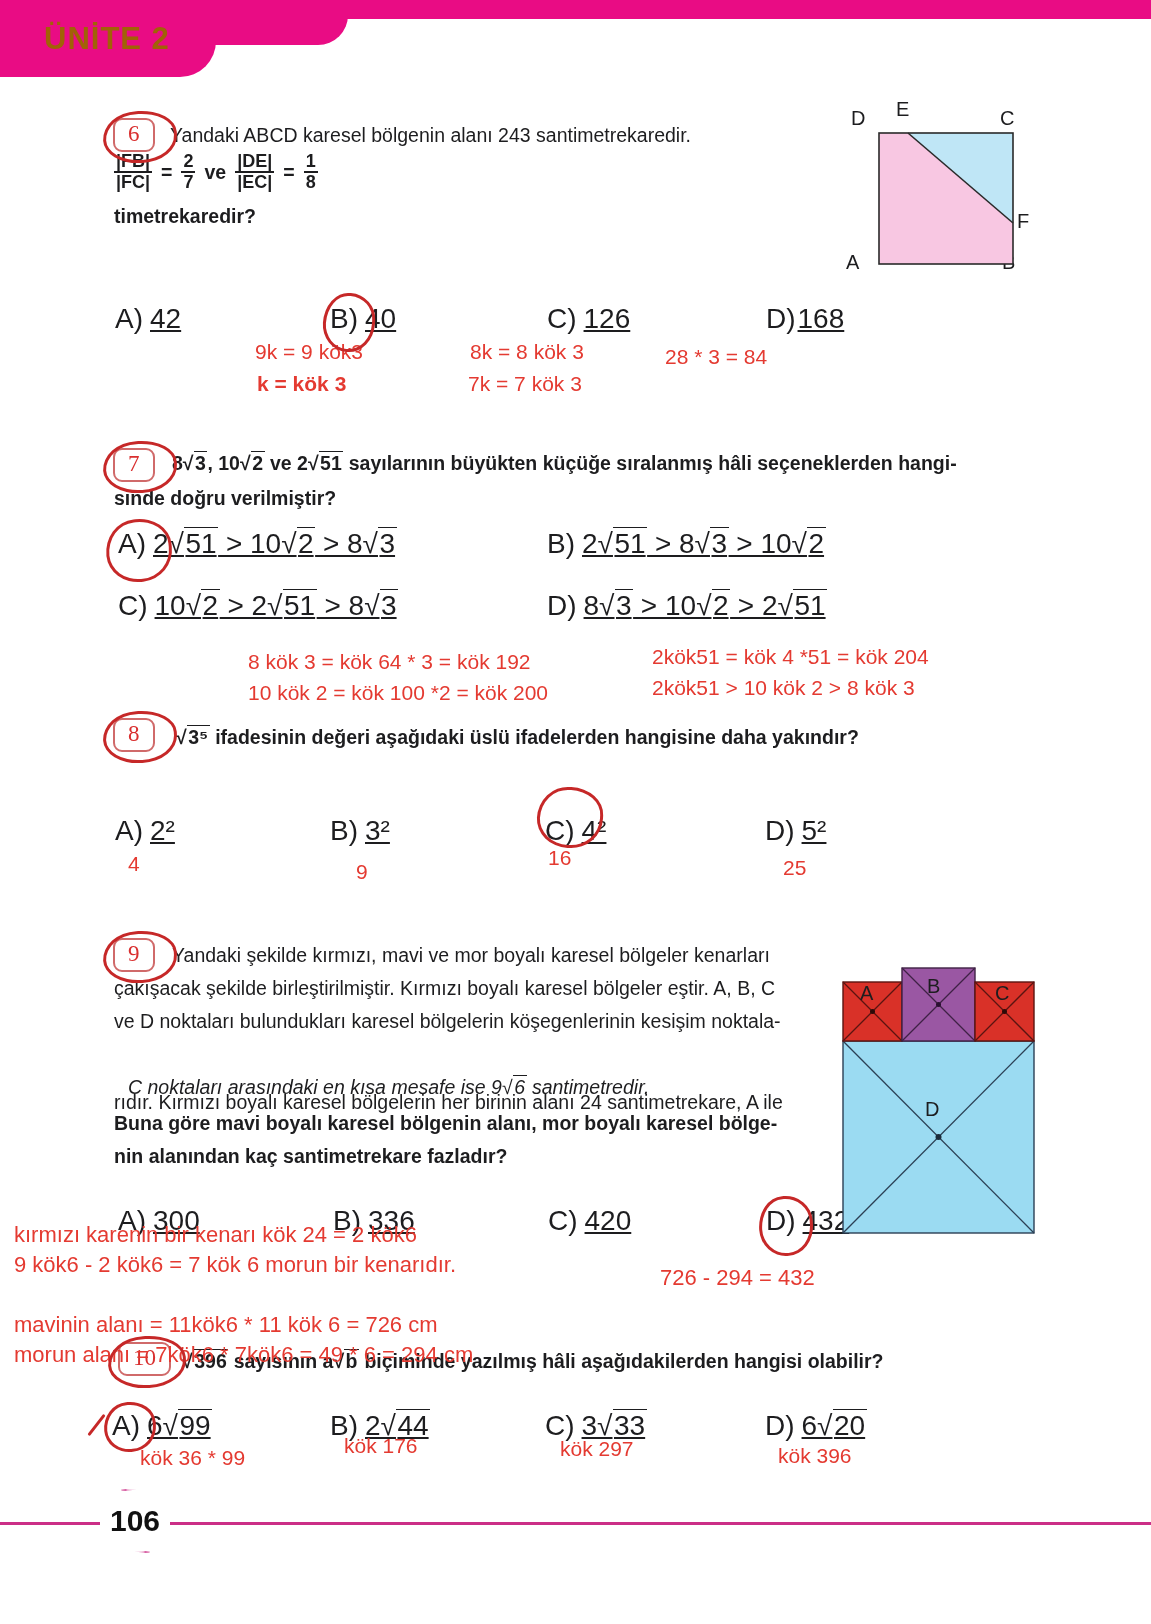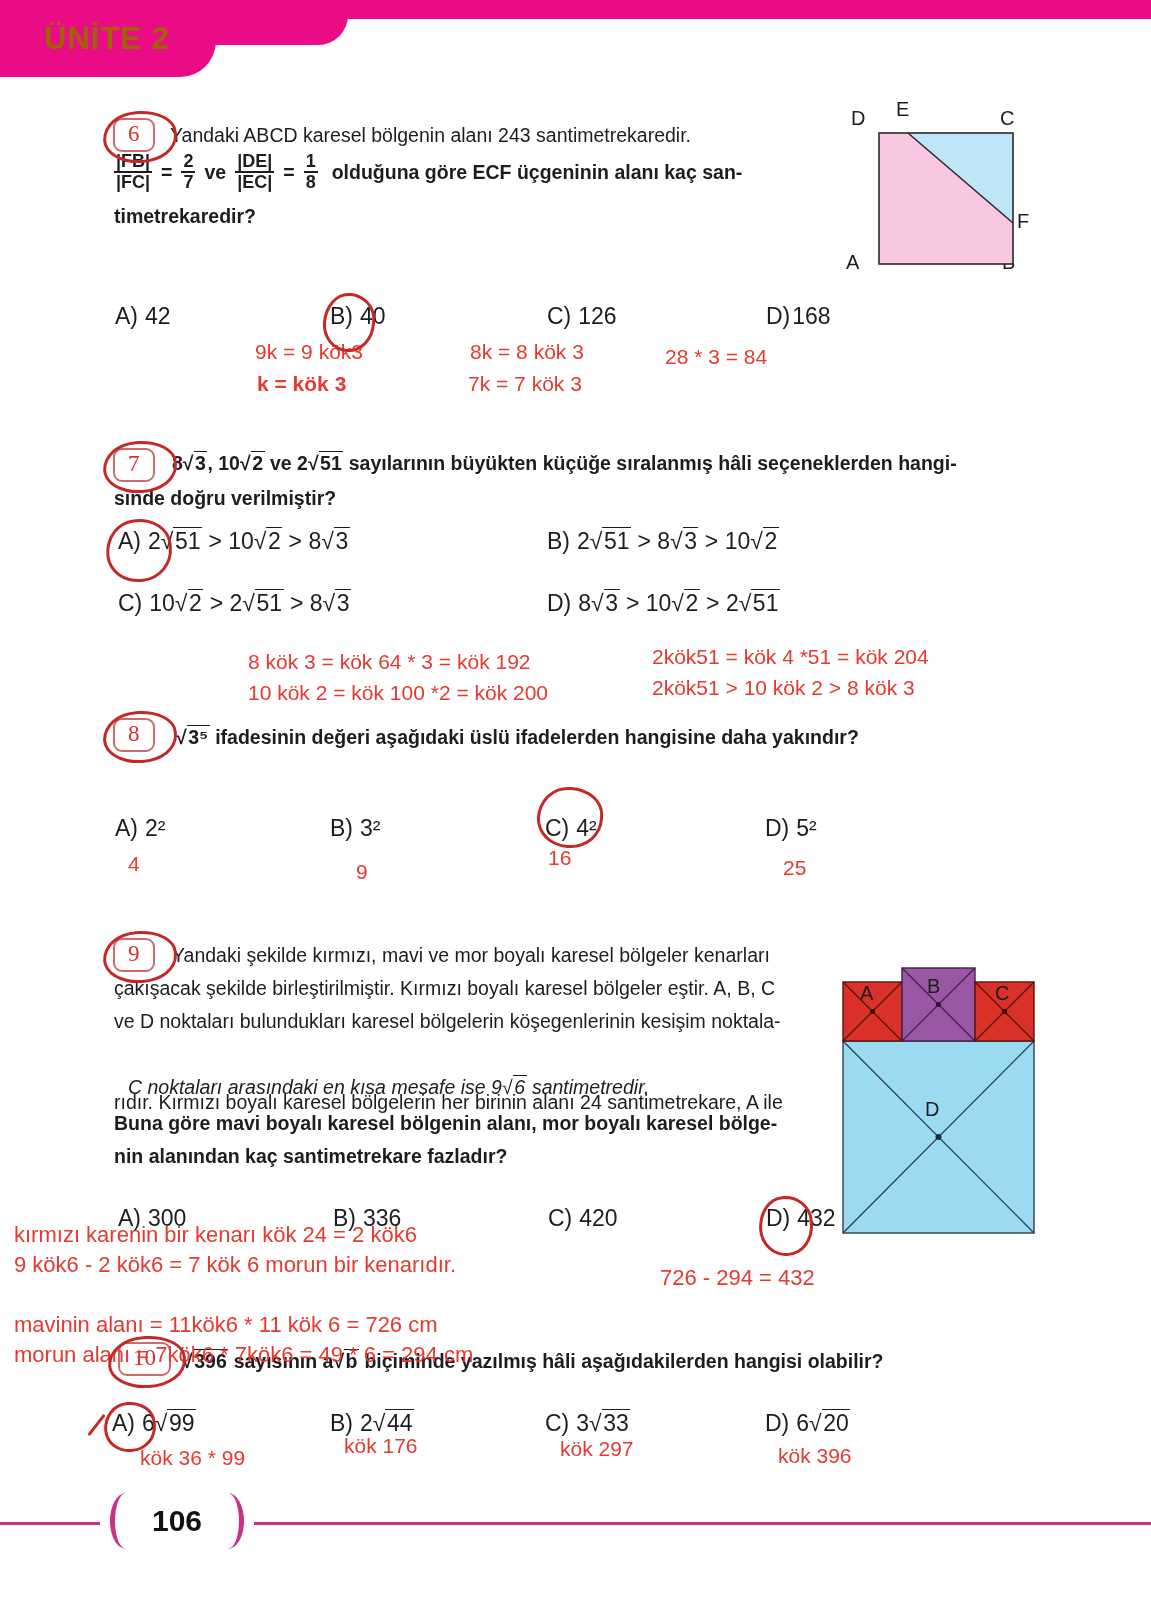--- a/index.html
+++ b/index.html
@@ -1,35 +1,35 @@
 <!DOCTYPE html>
 <html><head>
 <meta charset="utf-8">
 <style>
   html,body{margin:0;padding:0;background:#ffffff;}
   #page{position:relative;width:1151px;height:1624px;background:#fff;
         font-family:"Liberation Sans",sans-serif;color:#1d1d1f;overflow:hidden;}
   .abs{position:absolute;white-space:nowrap;}
   .qline{font-size:19.5px;line-height:1.2;}
   .b{font-weight:700;}
-  .opt{font-size:23px;}
+  .opt{font-size:28px;text-decoration:underline;}
   .olet{display:inline-block;margin-right:7px;}
   .hw{color:#e43a31;font-size:21px;z-index:6;}
   .hw9{color:#e43a31;font-size:22px;z-index:6;}
   .badge{border:2px solid #d06a6a;border-radius:9px;padding:1px 13px 3px;
          font-family:"Liberation Serif",serif;font-size:23px;color:#d92f2f;z-index:2;}
   .circ{border:3px solid #c62828;border-radius:48% 52% 50% 50% / 55% 45% 52% 48%;z-index:7;}
   .fracrow{display:flex;align-items:center;gap:9px;font-weight:700;font-size:19.5px;}
   .frac{display:inline-flex;flex-direction:column;align-items:center;line-height:1.08;font-size:18px;}
   .frac .fn{border-bottom:2px solid #1d1d1f;padding:0 2px;}
   .rad{border-top:1.7px solid currentColor;padding:0 1.5px;}
   .vlabel{font-size:20px;}
   .hdr{background:#e90c84;position:absolute;}
   .hdr-title{position:absolute;left:44px;top:21px;color:#a16207;font-weight:700;font-size:31px;letter-spacing:1px;}
-  .pagebox{display:flex;align-items:center;gap:13px;background:#fff;padding:0 10px;height:64px;z-index:3;}
+  .pagebox{display:flex;align-items:center;gap:13px;background:#fff;padding:0 10px;height:64px;z-index:3;flex-direction:column;}
   .paren-l{width:24px;height:56px;border-left:5px solid #cb2f87;border-radius:55% 0 0 55% / 50% 0 0 50%;}
   .paren-r{width:24px;height:56px;border-right:5px solid #cb2f87;border-radius:0 55% 55% 0 / 0 50% 50% 0;}
   .pagenum{font-size:30px;font-weight:700;color:#111;}
   .tick{position:absolute;width:3px;height:26px;background:#c62828;transform:rotate(38deg);border-radius:2px;z-index:7;}
   .footline{position:absolute;left:0;top:1522px;width:1151px;height:3px;background:#cb2f87;}
 </style>
 </head>
 <body>
 
 <div id="page">
@@ -59,21 +59,20 @@
     <span>ve</span>
     <span class="frac">
       <span class="fn">|DE|</span>
       <span>|EC|</span>
     </span>
     <span>=</span>
     <span class="frac">
       <span class="fn">1</span>
       <span>8</span>
     </span>
-    <span style="margin-left:5px;">olduğuna göre ECF üçgeninin alanı kaç san-</span>
   </div>
 
   <div class="abs qline b" style="left:114px;top:205px;">timetrekaredir?</div>
 
   <div class="abs" style="left:878px;top:132px;z-index:1;">
     <svg width="136" height="134" viewBox="0 0 136 134">
       <rect x="1" y="1" width="134" height="131" fill="#f8c7e2" stroke="none"></rect>
       <polygon points="30,1 135,1 135,91" fill="#bfe6f6"></polygon>
       <line x1="30" y1="1" x2="135" y2="91" stroke="#2a2a2a" stroke-width="1.6"></line>
       <rect x="1" y="1" width="134" height="131" fill="none" stroke="#2a2a2a" stroke-width="1.6"></rect>

